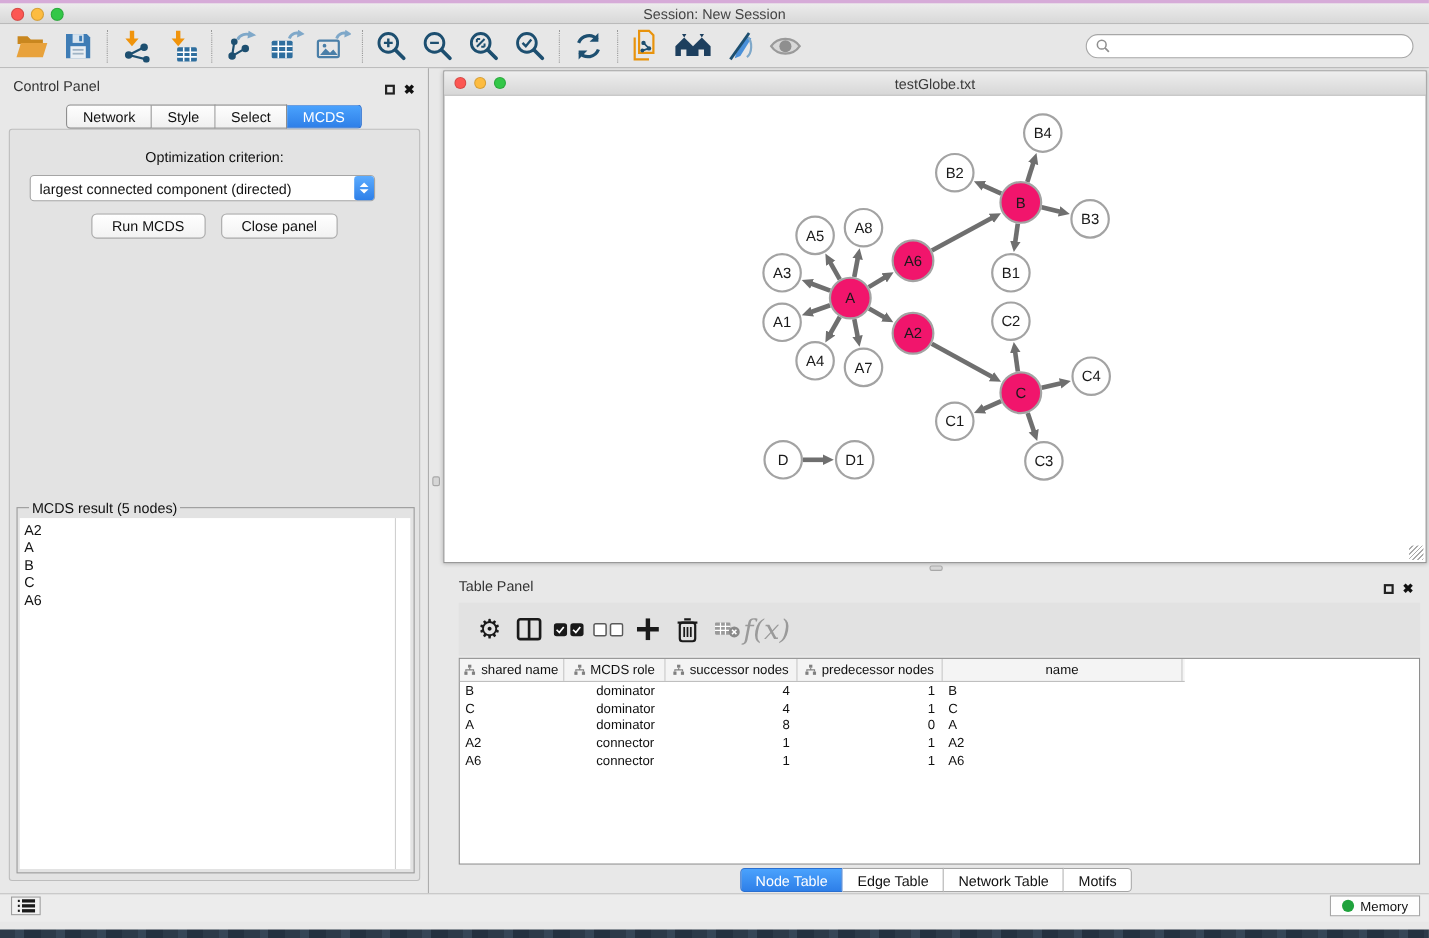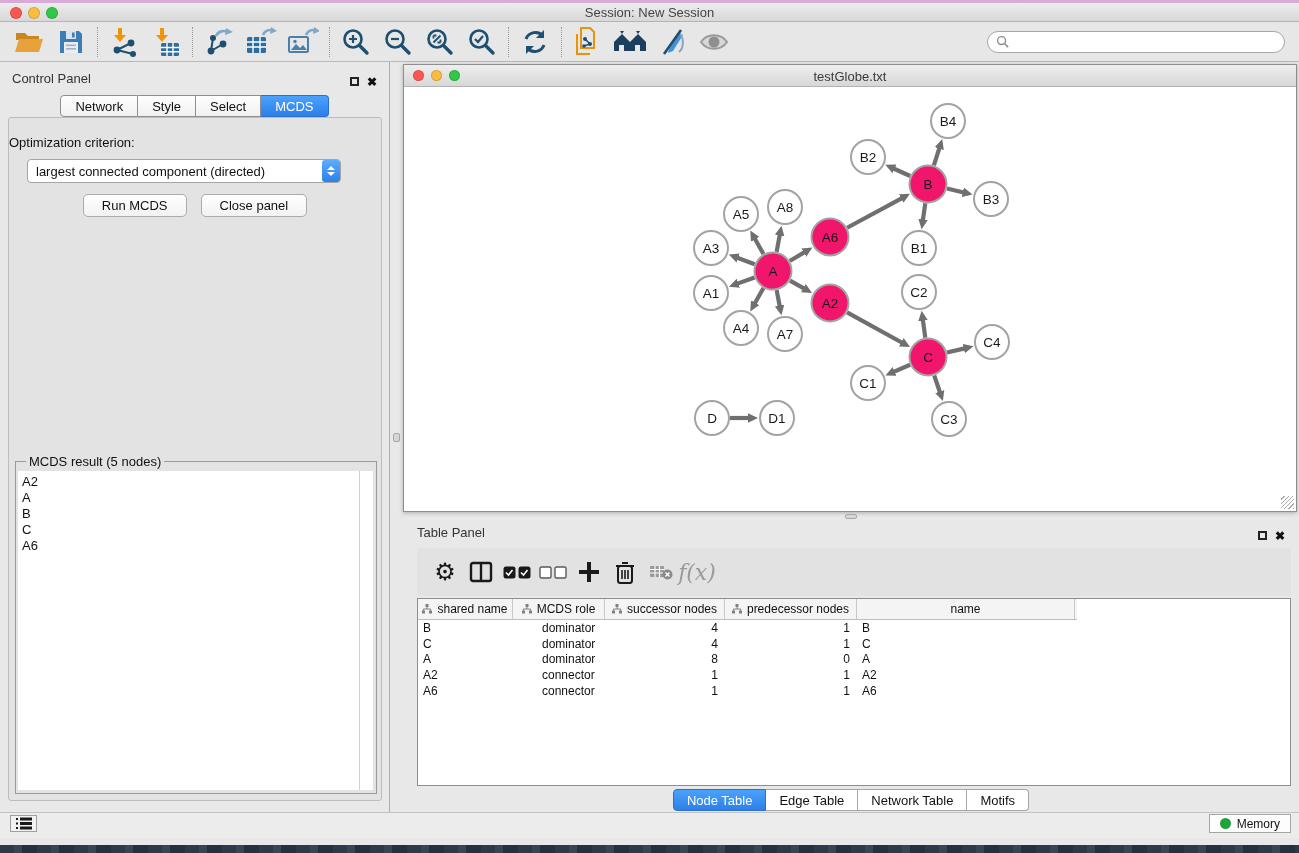--- a/index.html
+++ b/index.html
@@ -33,21 +33,21 @@
   .close-x::before { content:"✖"; font-size:12px; color:#111; font-weight:bold; }
   .cp-tabs { top:33px; left:0; width:100%; display:flex; justify-content:center; }
   .cp-tab { height:22px; padding:0 14px; background:linear-gradient(#fefefe,#f0f0f0);
     border:1px solid #8f8f8f; border-left:none; font-size:13px; color:#111;
     display:flex; align-items:center; }
   .cp-tab:first-child { border-left:1px solid #8f8f8f; border-radius:4px 0 0 4px; }
   .cp-tab:last-child { border-radius:0 4px 4px 0; }
   .cp-tab.active { background:linear-gradient(#4aa2fd,#2e7fe8); color:#fff; border-color:#2a6fd0; }
   .cp-body { left:8px; top:55px; width:374px; height:684px; background:#e3e3e3;
     border:1px solid #bdbdbd; border-radius:3px; }
-  .opt-label { top:17px; width:100%; font-size:13px; color:#111; }
+  .opt-label { top:17px; width:100%; text-align:center; font-size:13px; color:#111; }
   .dropdown { left:18px; top:41px; width:314px; height:24px; background:#fff; border:1px solid #a5a5a5;
     border-radius:4px; display:flex; align-items:center; }
   .dropdown .dd-text { flex:1; font-size:13px; color:#111; padding-left:8px; white-space:nowrap; overflow:hidden; }
   .dd-stepper { width:18px; height:22px; margin-right:0px; border-radius:3px;
     background:linear-gradient(#5cacff,#2e7fe8); display:flex; flex-direction:column;
     align-items:center; justify-content:center; gap:2px; }
   .chev { width:0; height:0; border-left:4px solid transparent; border-right:4px solid transparent; }
   .chev.up { border-bottom:4px solid #fff; }
   .chev.down { border-top:4px solid #fff; }
   .cp-buttons { top:76px; width:100%; display:flex; justify-content:center; gap:14px; }
@@ -79,21 +79,21 @@
   .split-handle { background:#d6d6d6; border:1px solid #a8a8a8; border-radius:2px; }
 
   
   .table-panel { left:403px; top:520px; width:896px; height:303px; background:#e8e8e8; }
   .tp-header { left:14px; top:5px; font-size:13px; color:#333; }
   .tp-btns { right:14px; top:6px; }
   .tp-toolbar { left:14px; top:28px; width:874px; height:48px; background:#e2e2e2;
     display:flex; align-items:center; padding-left:10px; }
   .tp-icon { width:36px; height:36px; display:flex; align-items:center; justify-content:center; }
   .gear::before { content:"⚙"; font-size:24px; color:#1a1a1a; }
-  .fx-label { font-family:"DejaVu Serif", serif; font-style:italic; font-size:22px; color:#9a9a9a; }
+  .fx-label { font-family:"DejaVu Serif", serif; font-style:italic; font-size:25px; color:#9a9a9a; }
   .tp-table { left:14px; top:78px; width:874px; height:188px; background:#fff; border:1px solid #8e8e8e; overflow:hidden; }
   .thead { display:flex; height:21px; background:#f4f4f4; border-bottom:1px solid #bfbfbf; width:659px; }
   .th { display:flex; align-items:center; justify-content:center; gap:5px; font-size:12px; color:#111;
     border-right:1px solid #c8c8c8; height:100%; }
   .trow { display:flex; height:15.8px; align-items:center; }
   .td { font-size:12px; color:#111; white-space:nowrap; overflow:hidden; }
   .td.left { text-align:left; padding-left:5px; }
   .td.indent { text-align:left; padding-left:29px; }
   .td.right { text-align:right; padding-right:7px; }
   .tp-tabs { top:269px; width:100%; display:flex; justify-content:center; }

